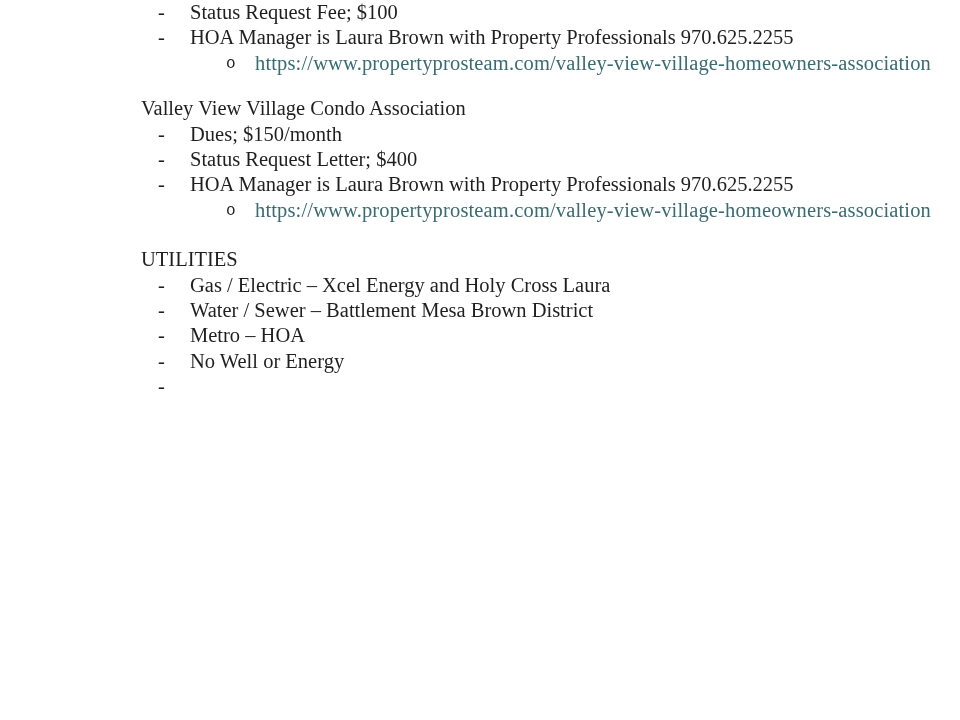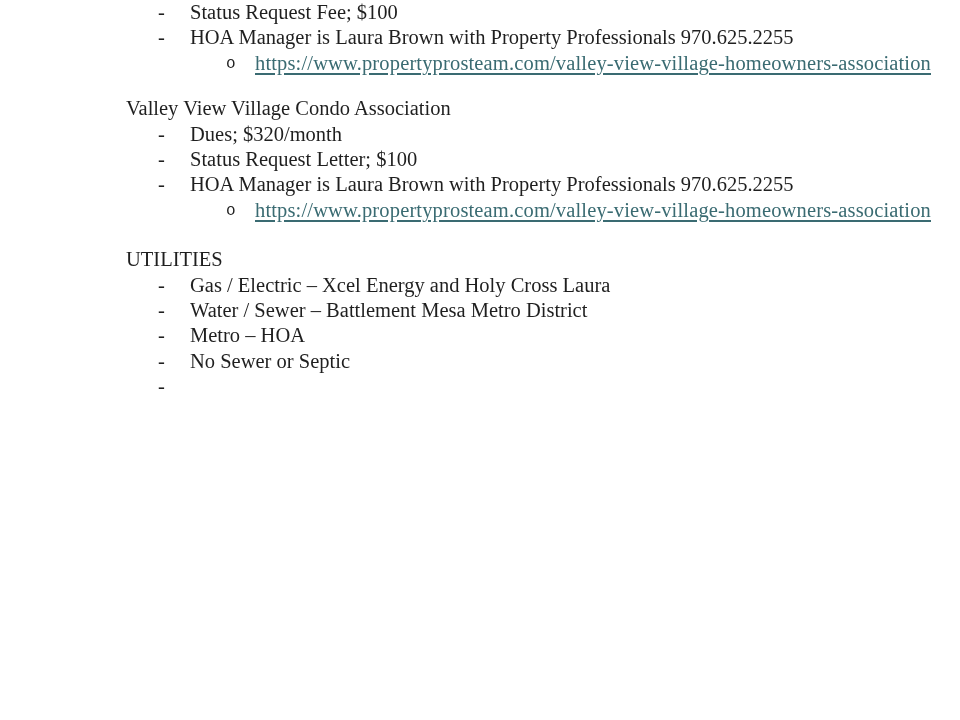--- a/index.html
+++ b/index.html
@@ -24,40 +24,39 @@
     left: 126px;
     top: 0;
     width: 834px;
   }
   .line {
     position: relative;
     height: 25.4px;
     line-height: 25.4px;
     white-space: nowrap;
   }
-  .l0 { padding-left: 0; }
+  .l0 { padding-left: 0; margin-left: 15px; }
   .l1 { padding-left: 64px; }
   .l1 > .bullet {
     position: absolute;
     left: 32px;
     top: 0;
   }
   .l2 { padding-left: 129px; }
   .l2 > .bullet {
     position: absolute;
     left: 100px;
     top: 1px;
     font-family: "Liberation Mono", monospace;
     font-size: 16px;
   }
   .spacer-a { height: 20px; }
   .spacer-b { height: 24px; }
   a.doclink {
     color: #3a6b72;
-    text-decoration: underline;
     text-decoration-thickness: 1.5px;
     text-underline-offset: 3px;
     letter-spacing: 0.15px;
     cursor: pointer;
   }
 </style>
 </head>
 <body style="background: rgb(255, 255, 255);">
 
 <div class="page" style="color: rgb(31, 31, 31);">
@@ -74,52 +73,52 @@
     <div class="line l2">
       <span class="bullet">o</span>
       <a class="doclink" style="color: rgb(58, 107, 114);">https://www.propertyprosteam.com/valley-view-village-homeowners-association</a>
     </div>
 
     <div class="spacer-a"></div>
 
     <div class="line l0">Valley View Village Condo Association</div>
     <div class="line l1">
       <span class="bullet">-</span>
-      <span>Dues; $320/month</span>
+      <span>Dues; $150/month</span>
     </div>
     <div class="line l1">
       <span class="bullet">-</span>
-      <span>Status Request Letter; $100</span>
+      <span>Status Request Letter; $400</span>
     </div>
     <div class="line l1">
       <span class="bullet">-</span>
       <span>HOA Manager is Laura Brown with Property Professionals 970.625.2255</span>
     </div>
     <div class="line l2">
       <span class="bullet">o</span>
       <a class="doclink" style="color: rgb(58, 107, 114);">https://www.propertyprosteam.com/valley-view-village-homeowners-association</a>
     </div>
 
     <div class="spacer-b"></div>
 
     <div class="line l0">UTILITIES</div>
     <div class="line l1">
       <span class="bullet">-</span>
       <span>Gas / Electric – Xcel Energy and Holy Cross Laura</span>
     </div>
     <div class="line l1">
       <span class="bullet">-</span>
-      <span>Water / Sewer – Battlement Mesa Metro District</span>
+      <span>Water / Sewer – Battlement Mesa Brown District</span>
     </div>
     <div class="line l1">
       <span class="bullet">-</span>
       <span>Metro – HOA</span>
     </div>
     <div class="line l1">
       <span class="bullet">-</span>
-      <span>No Sewer or Septic</span>
+      <span>No Well or Energy</span>
     </div>
     <div class="line l1">
       <span class="bullet">-</span>
     </div>
 
   </div>
 </div>
 
 </body></html>

